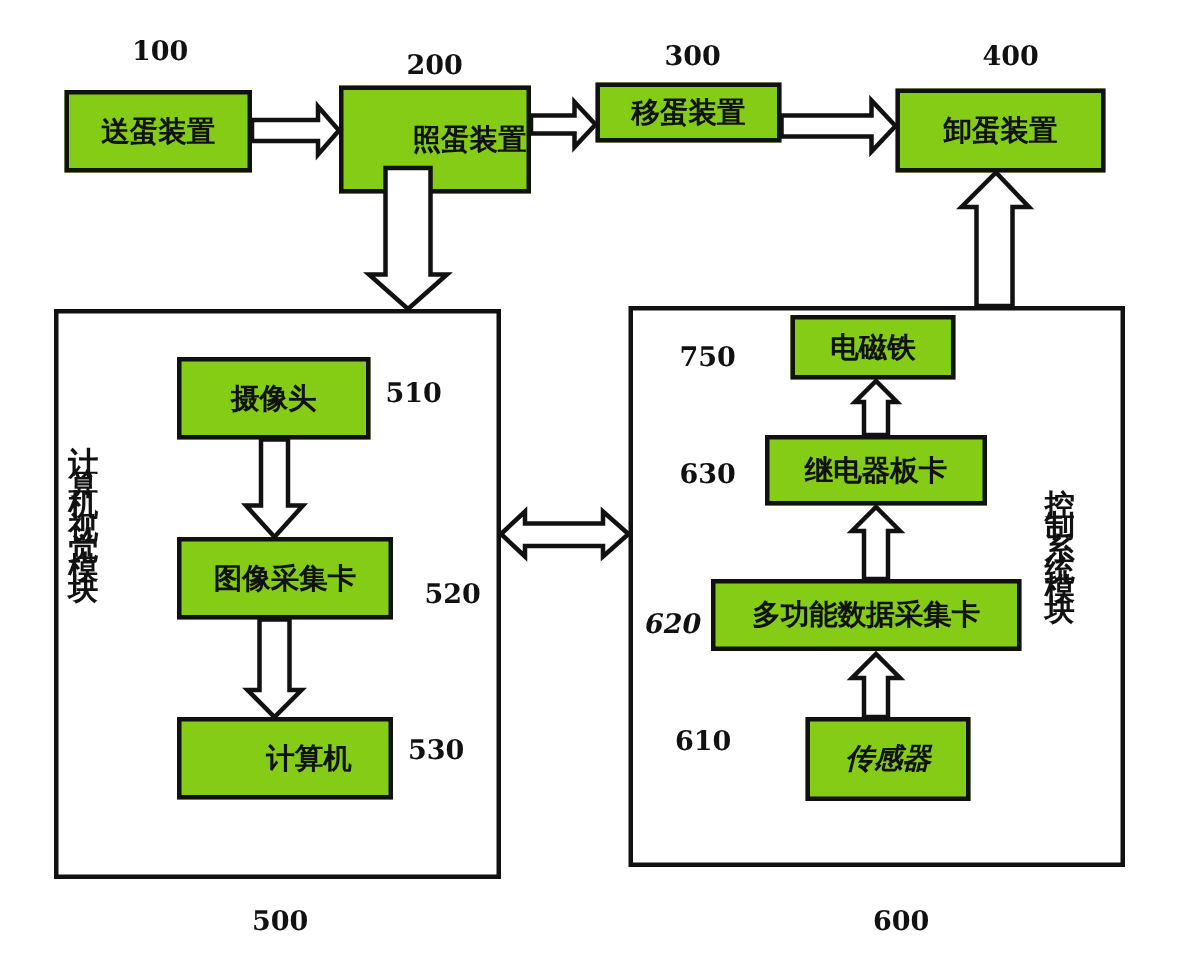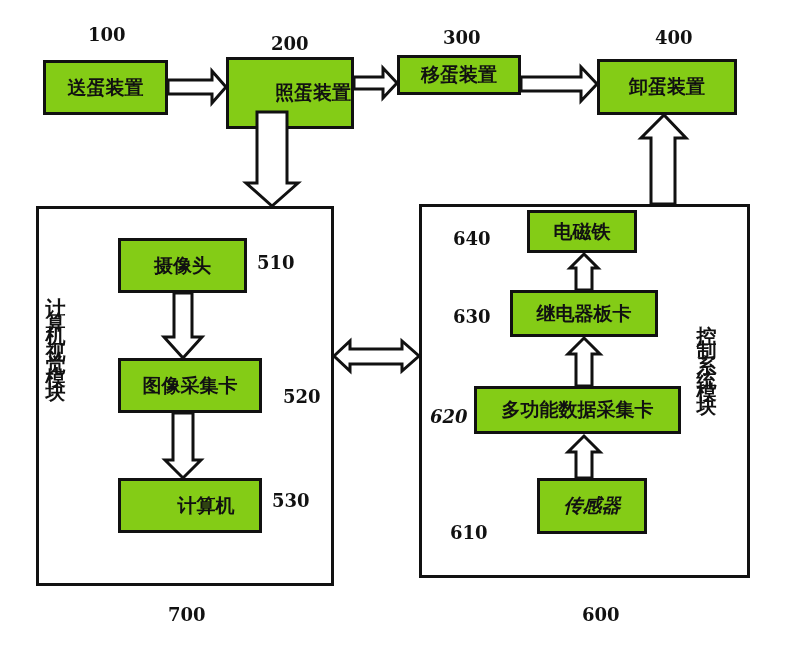--- a/index.html
+++ b/index.html
@@ -43,40 +43,40 @@
 </div>
 <div class="num" style="left:257px;top:252px;">510</div>
 <div class="box" style="left:118px;top:358px;width:144px;height:55px;">
   <span>图像采集卡</span>
 </div>
 <div class="num" style="left:283px;top:386px;">520</div>
 <div class="box" style="left:118px;top:478px;width:144px;height:55px;padding-left:32px;">
   <span>计算机</span>
 </div>
 <div class="num" style="left:272px;top:490px;">530</div>
-<div class="num" style="left:168px;top:604px;">700</div>
+<div class="num" style="left:168px;top:604px;">500</div>
 
 <div class="module" style="left:419px;top:204px;width:331px;height:374px;"></div>
 <div class="vlabel" style="left:701px;top:310px;">控制系统模块</div>
 <div class="box" style="left:527px;top:210px;width:110px;height:43px;">
   <span>电磁铁</span>
 </div>
-<div class="num" style="left:453px;top:228px;">640</div>
+<div class="num" style="left:453px;top:228px;">750</div>
 <div class="box" style="left:510px;top:290px;width:148px;height:47px;">
   <span>继电器板卡</span>
 </div>
 <div class="num" style="left:453px;top:306px;">630</div>
 <div class="box" style="left:474px;top:386px;width:207px;height:48px;">
   <span>多功能数据采集卡</span>
 </div>
 <div class="num" style="left:430px;top:406px;font-style:italic;">620</div>
 <div class="box" style="left:537px;top:478px;width:110px;height:56px;font-style:italic;">
   <span>传感器</span>
 </div>
-<div class="num" style="left:450px;top:522px;text-align:center;">610</div>
+<div class="num" style="left:450px;top:484px;text-align:center;">610</div>
 <div class="num" style="left:582px;top:604px;">600</div>
 
 <svg class="arrows" viewBox="0 0 800 648">
 
   <path d="M168,80 L212,80 L212,71 L226,87 L212,103 L212,94 L168,94 Z"></path>
 
   <path d="M354,77 L383,77 L383,68 L397,83 L383,98 L383,89 L354,89 Z"></path>
 
   <path d="M521,77 L581,77 L581,67 L597,84 L581,101 L581,91 L521,91 Z"></path>
 

